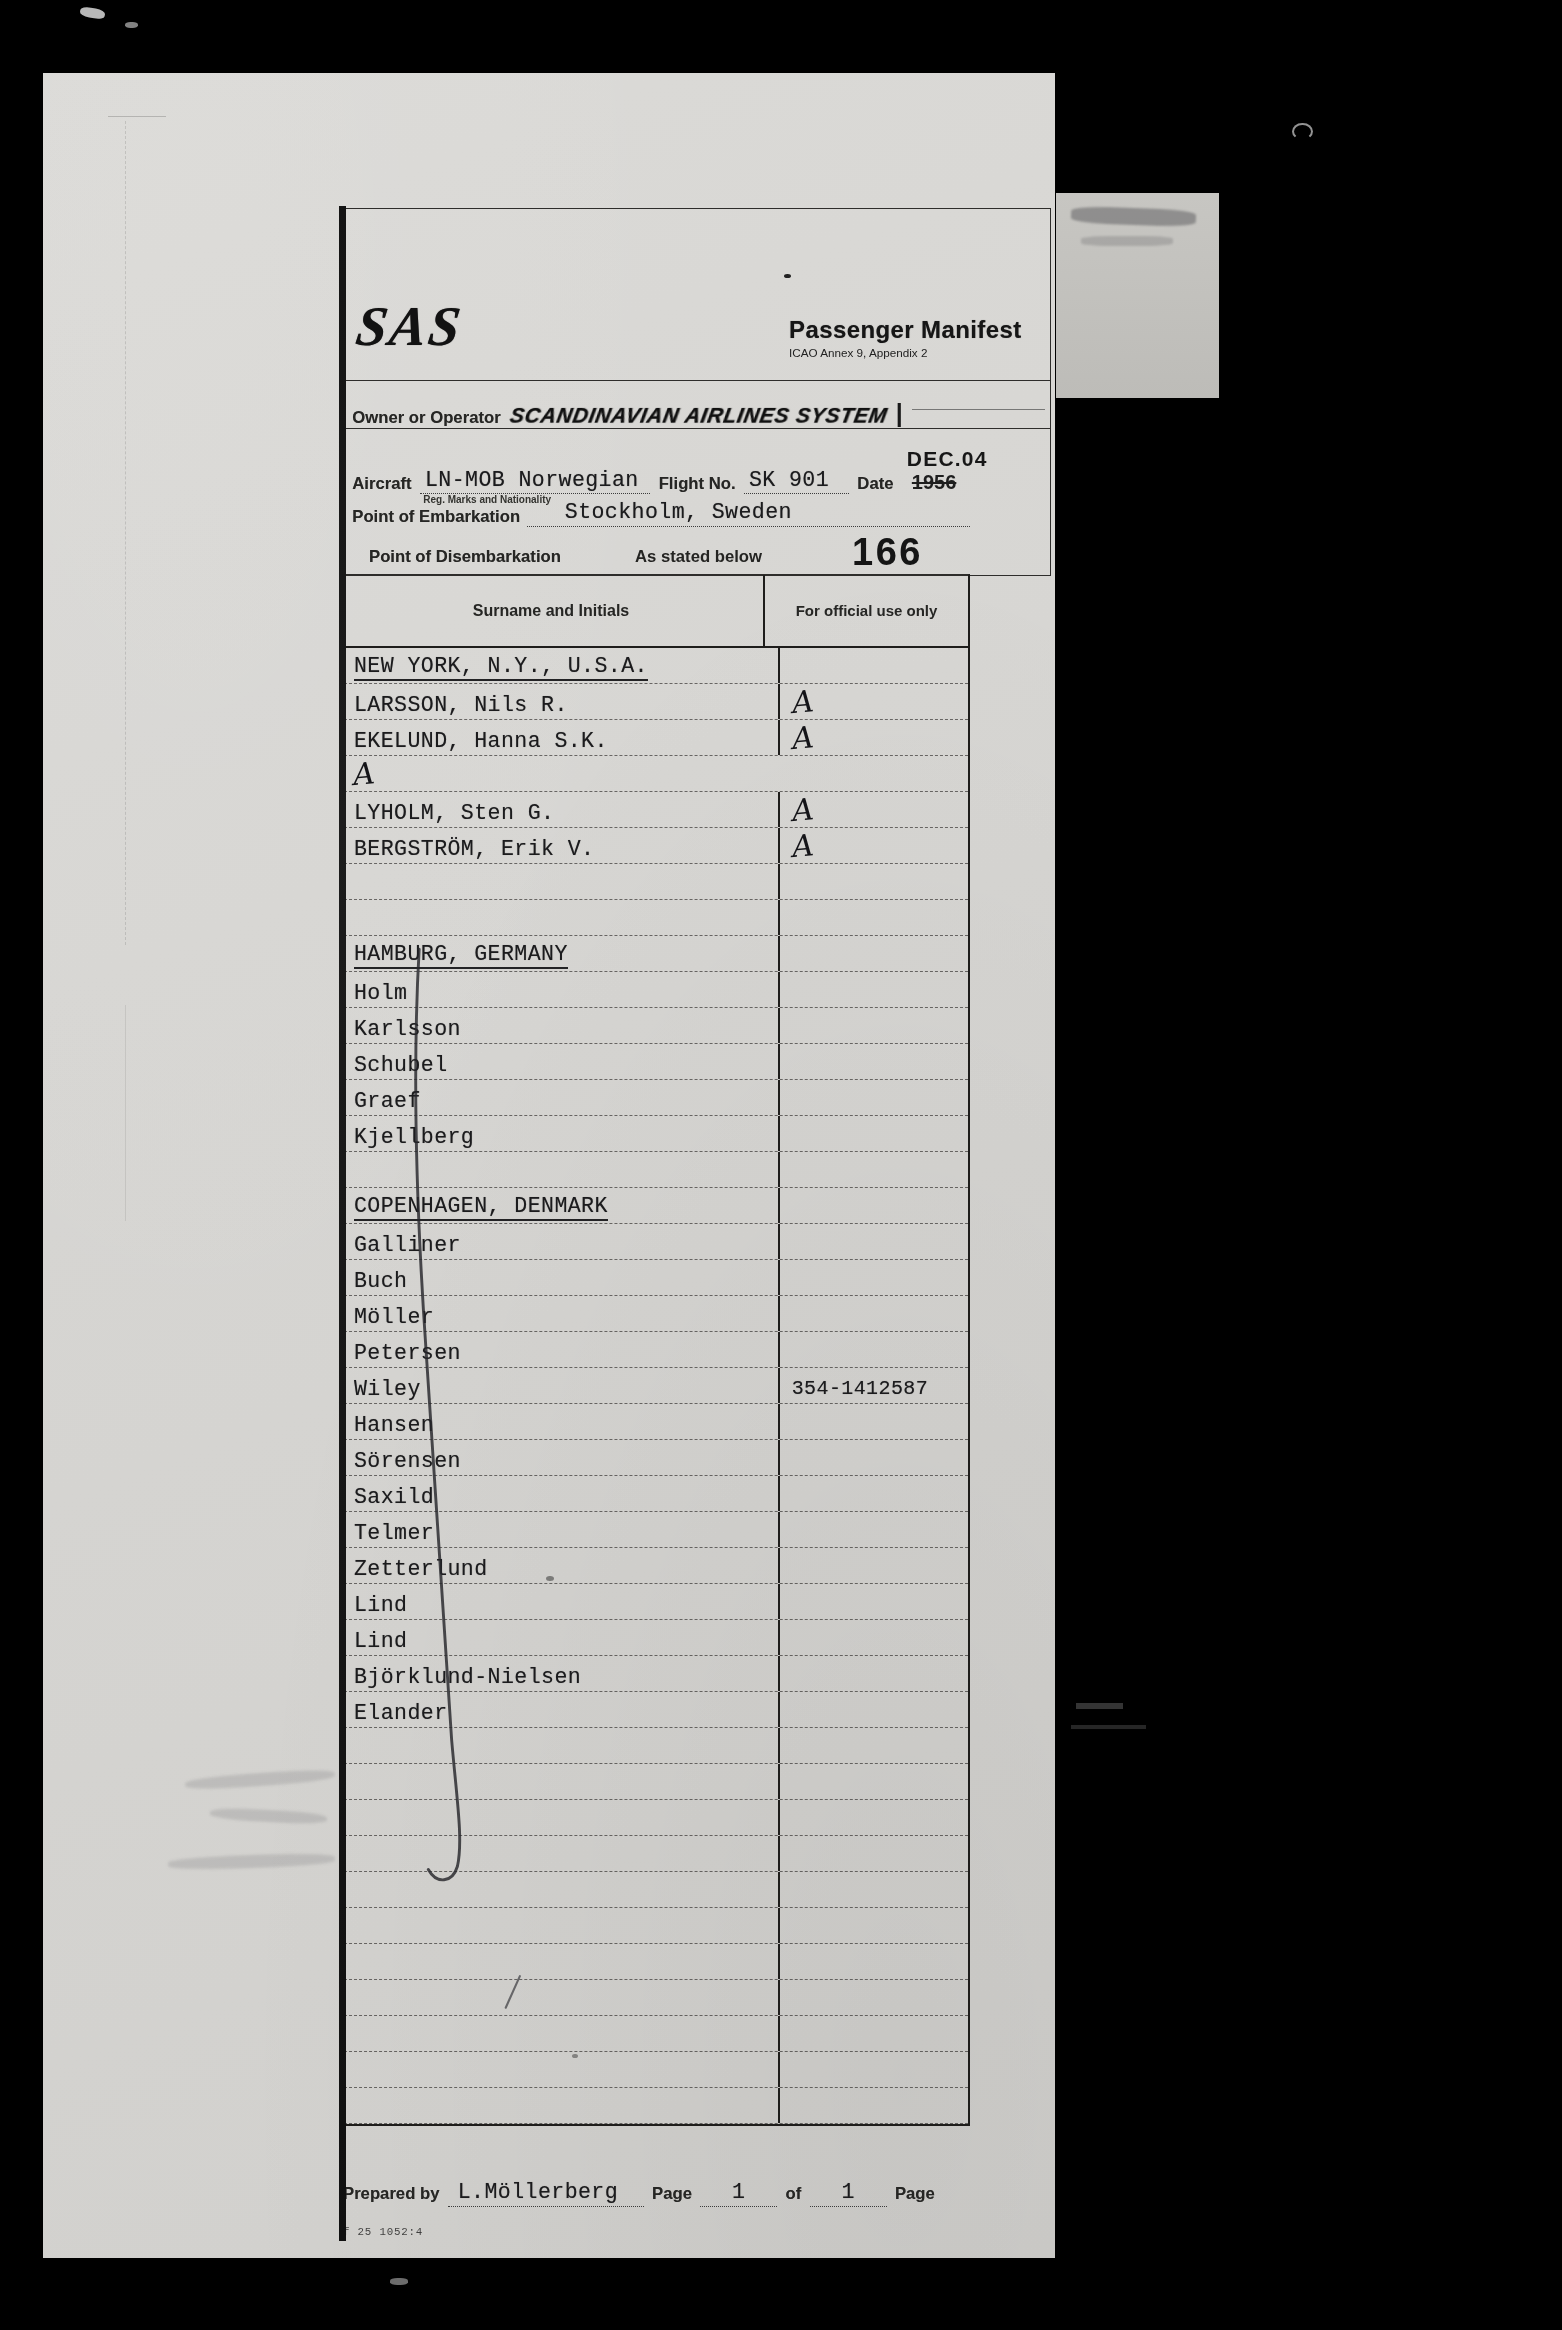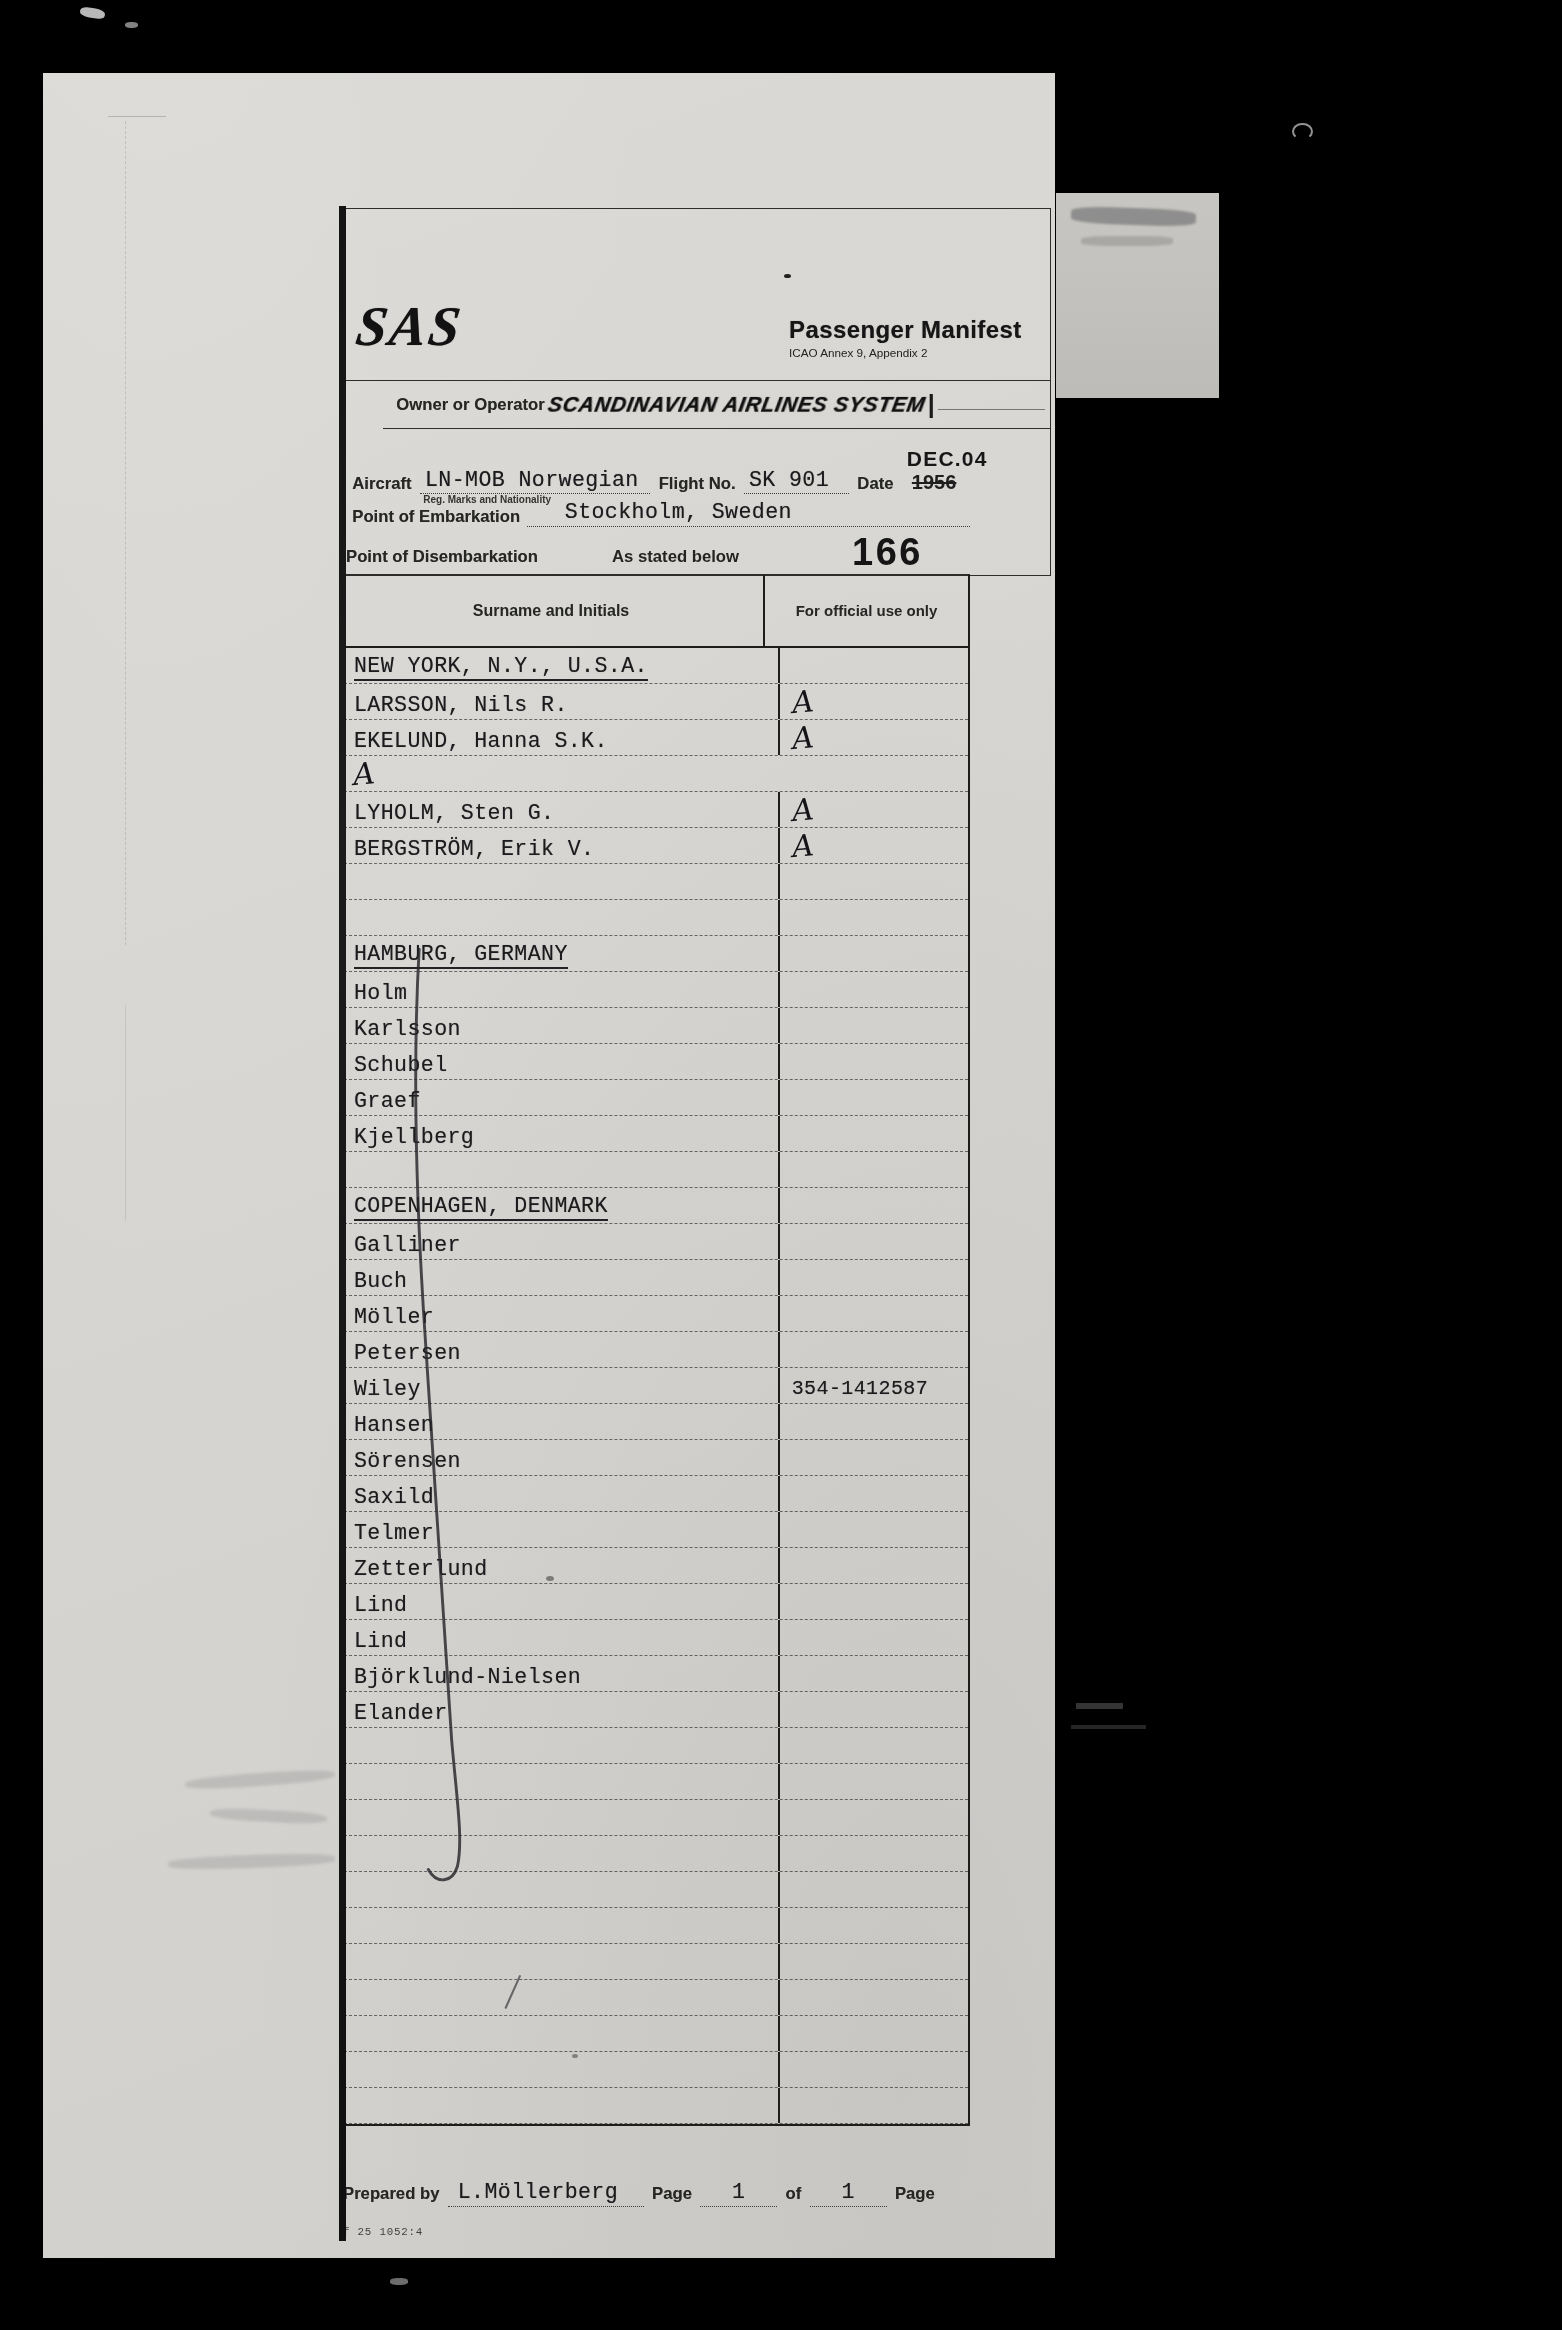--- a/index.html
+++ b/index.html
@@ -51,22 +51,22 @@
   .ink-dot{position:absolute;left:445px;top:65px;width:6.7px;height:4.2px;background:#222;border-radius:50%;}
   .title-block{position:absolute;left:450px;top:107px;}
   .form-title{font-size:24px;font-weight:bold;color:#161616;letter-spacing:0.4px;
     text-shadow:0 0 0.8px rgba(0,0,0,.5);}
   .form-subtitle{font-size:11.7px;font-weight:normal;color:#222;margin-top:1.7px;}
 
   .lbl{font-size:16.7px;font-weight:bold;color:#262624;text-shadow:0 0 0.4px rgba(0,0,0,.35);white-space:nowrap;}
   .typed{font-family:"Liberation Mono",monospace;font-size:21.6px;color:#1b1b1d;
     letter-spacing:0.4px;text-shadow:0 0 0.8px rgba(10,10,10,.45);white-space:nowrap;}
 
-  .owner-row{height:47px;border-bottom:1.7px solid #2e2d2b;display:flex;align-items:center;
-    padding-left:13.3px;gap:3px;margin-left:44px;}
+  .owner-row{height:47px;border-bottom:1.7px solid #2e2d2b;display:flex;align-items:flex-end;
+    padding-left:13.3px;gap:9px;}
   .stamped{font-size:21px;font-weight:bold;font-style:italic;letter-spacing:0.8px;color:#101010;
     transform:skewX(-10deg);filter:blur(0.3px);text-shadow:0.8px 0 0.8px rgba(0,0,0,.55);white-space:nowrap;}
   .pipe{font-size:25px;font-weight:bold;color:#1a1a1a;}
   .fill-rule{flex:1;margin-right:5px;align-self:center;height:10px;
     border-bottom:1.7px solid rgba(40,40,40,.55);}
 
   .mid-rows{position:relative;flex:1;}
   .row-aircraft{position:absolute;left:13.3px;right:8.3px;top:18.3px;display:flex;align-items:flex-end;gap:8.3px;}
   .typed-wrap{border-bottom:1.7px dotted #3c3c3c;padding:0 11.7px 1.7px 5px;position:relative;}
   .typed-wrap.flight{padding-right:20px;}
@@ -74,21 +74,21 @@
     color:#33332f;white-space:nowrap;text-align:right;}
   .date-block{display:flex;flex-direction:column;align-items:flex-start;margin-left:5px;}
   .stamp-date{font-size:21px;font-weight:bold;letter-spacing:1.2px;color:#171717;}
   .struck{font-size:20px;font-weight:bold;color:#1e1e1e;margin-left:5px;
     text-decoration:line-through;text-decoration-thickness:2.1px;}
 
   .row-embark{position:absolute;left:13.3px;right:80px;top:72px;display:flex;align-items:flex-end;gap:6.7px;}
   .fill.dotted{flex:1;border-bottom:1.7px dotted #3c3c3c;position:relative;height:25px;}
   .typed.emb{position:absolute;left:38px;bottom:1.7px;}
 
-  .row-disembark{position:absolute;left:7px;right:10px;top:107px;height:38px;}
+  .row-disembark{position:absolute;left:30px;right:10px;top:107px;height:38px;}
   .abs-l{position:absolute;left:0;bottom:6.7px;}
   .printed{position:absolute;left:266px;bottom:6.7px;font-size:16.7px;font-weight:bold;color:#242422;}
   .stamp-number{position:absolute;right:117px;bottom:0;font-size:38px;font-weight:bold;
     letter-spacing:2.5px;color:#151515;}
 
   
   .ptable{position:absolute;left:296px;top:501px;width:629px;
     border-top:1.7px solid #2e2d2b;border-right:2.5px solid #1e1d1b;border-bottom:2.5px solid #1e1d1b;}
   .thead{display:flex;height:71px;border-bottom:2.5px solid #1e1d1b;}
   .th{display:flex;align-items:center;justify-content:center;font-size:16px;font-weight:bold;color:#262624;}

